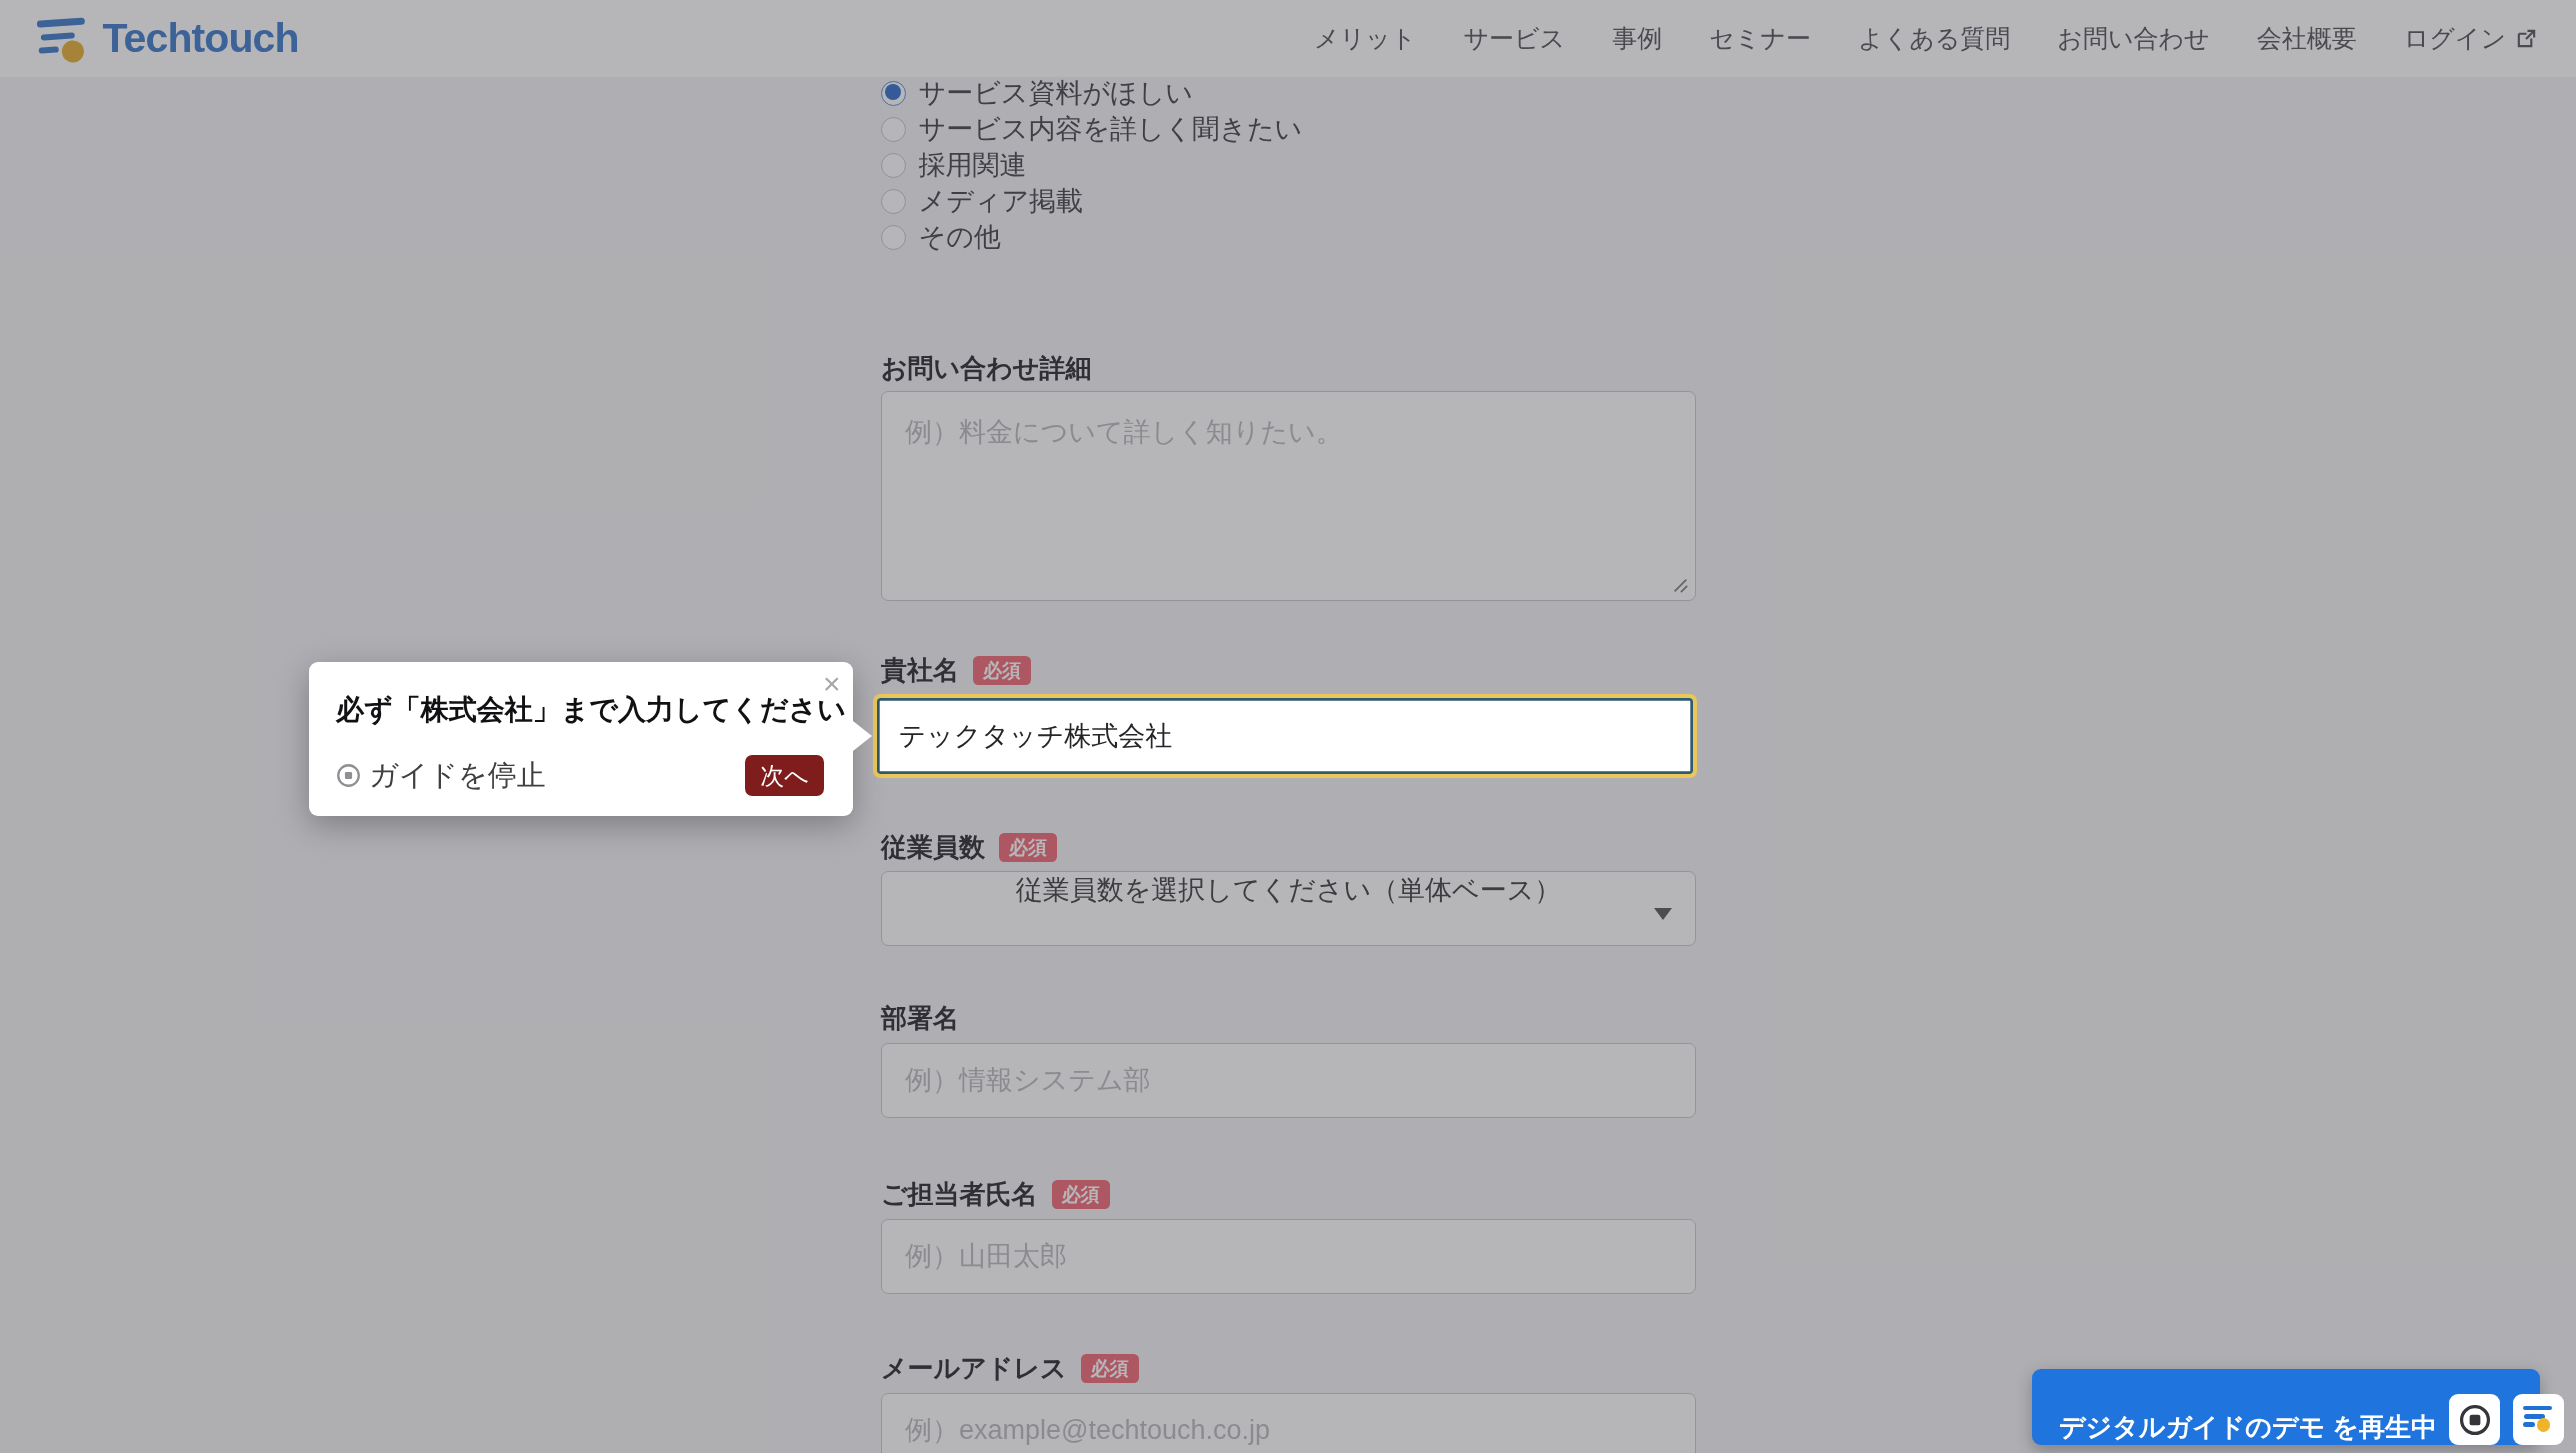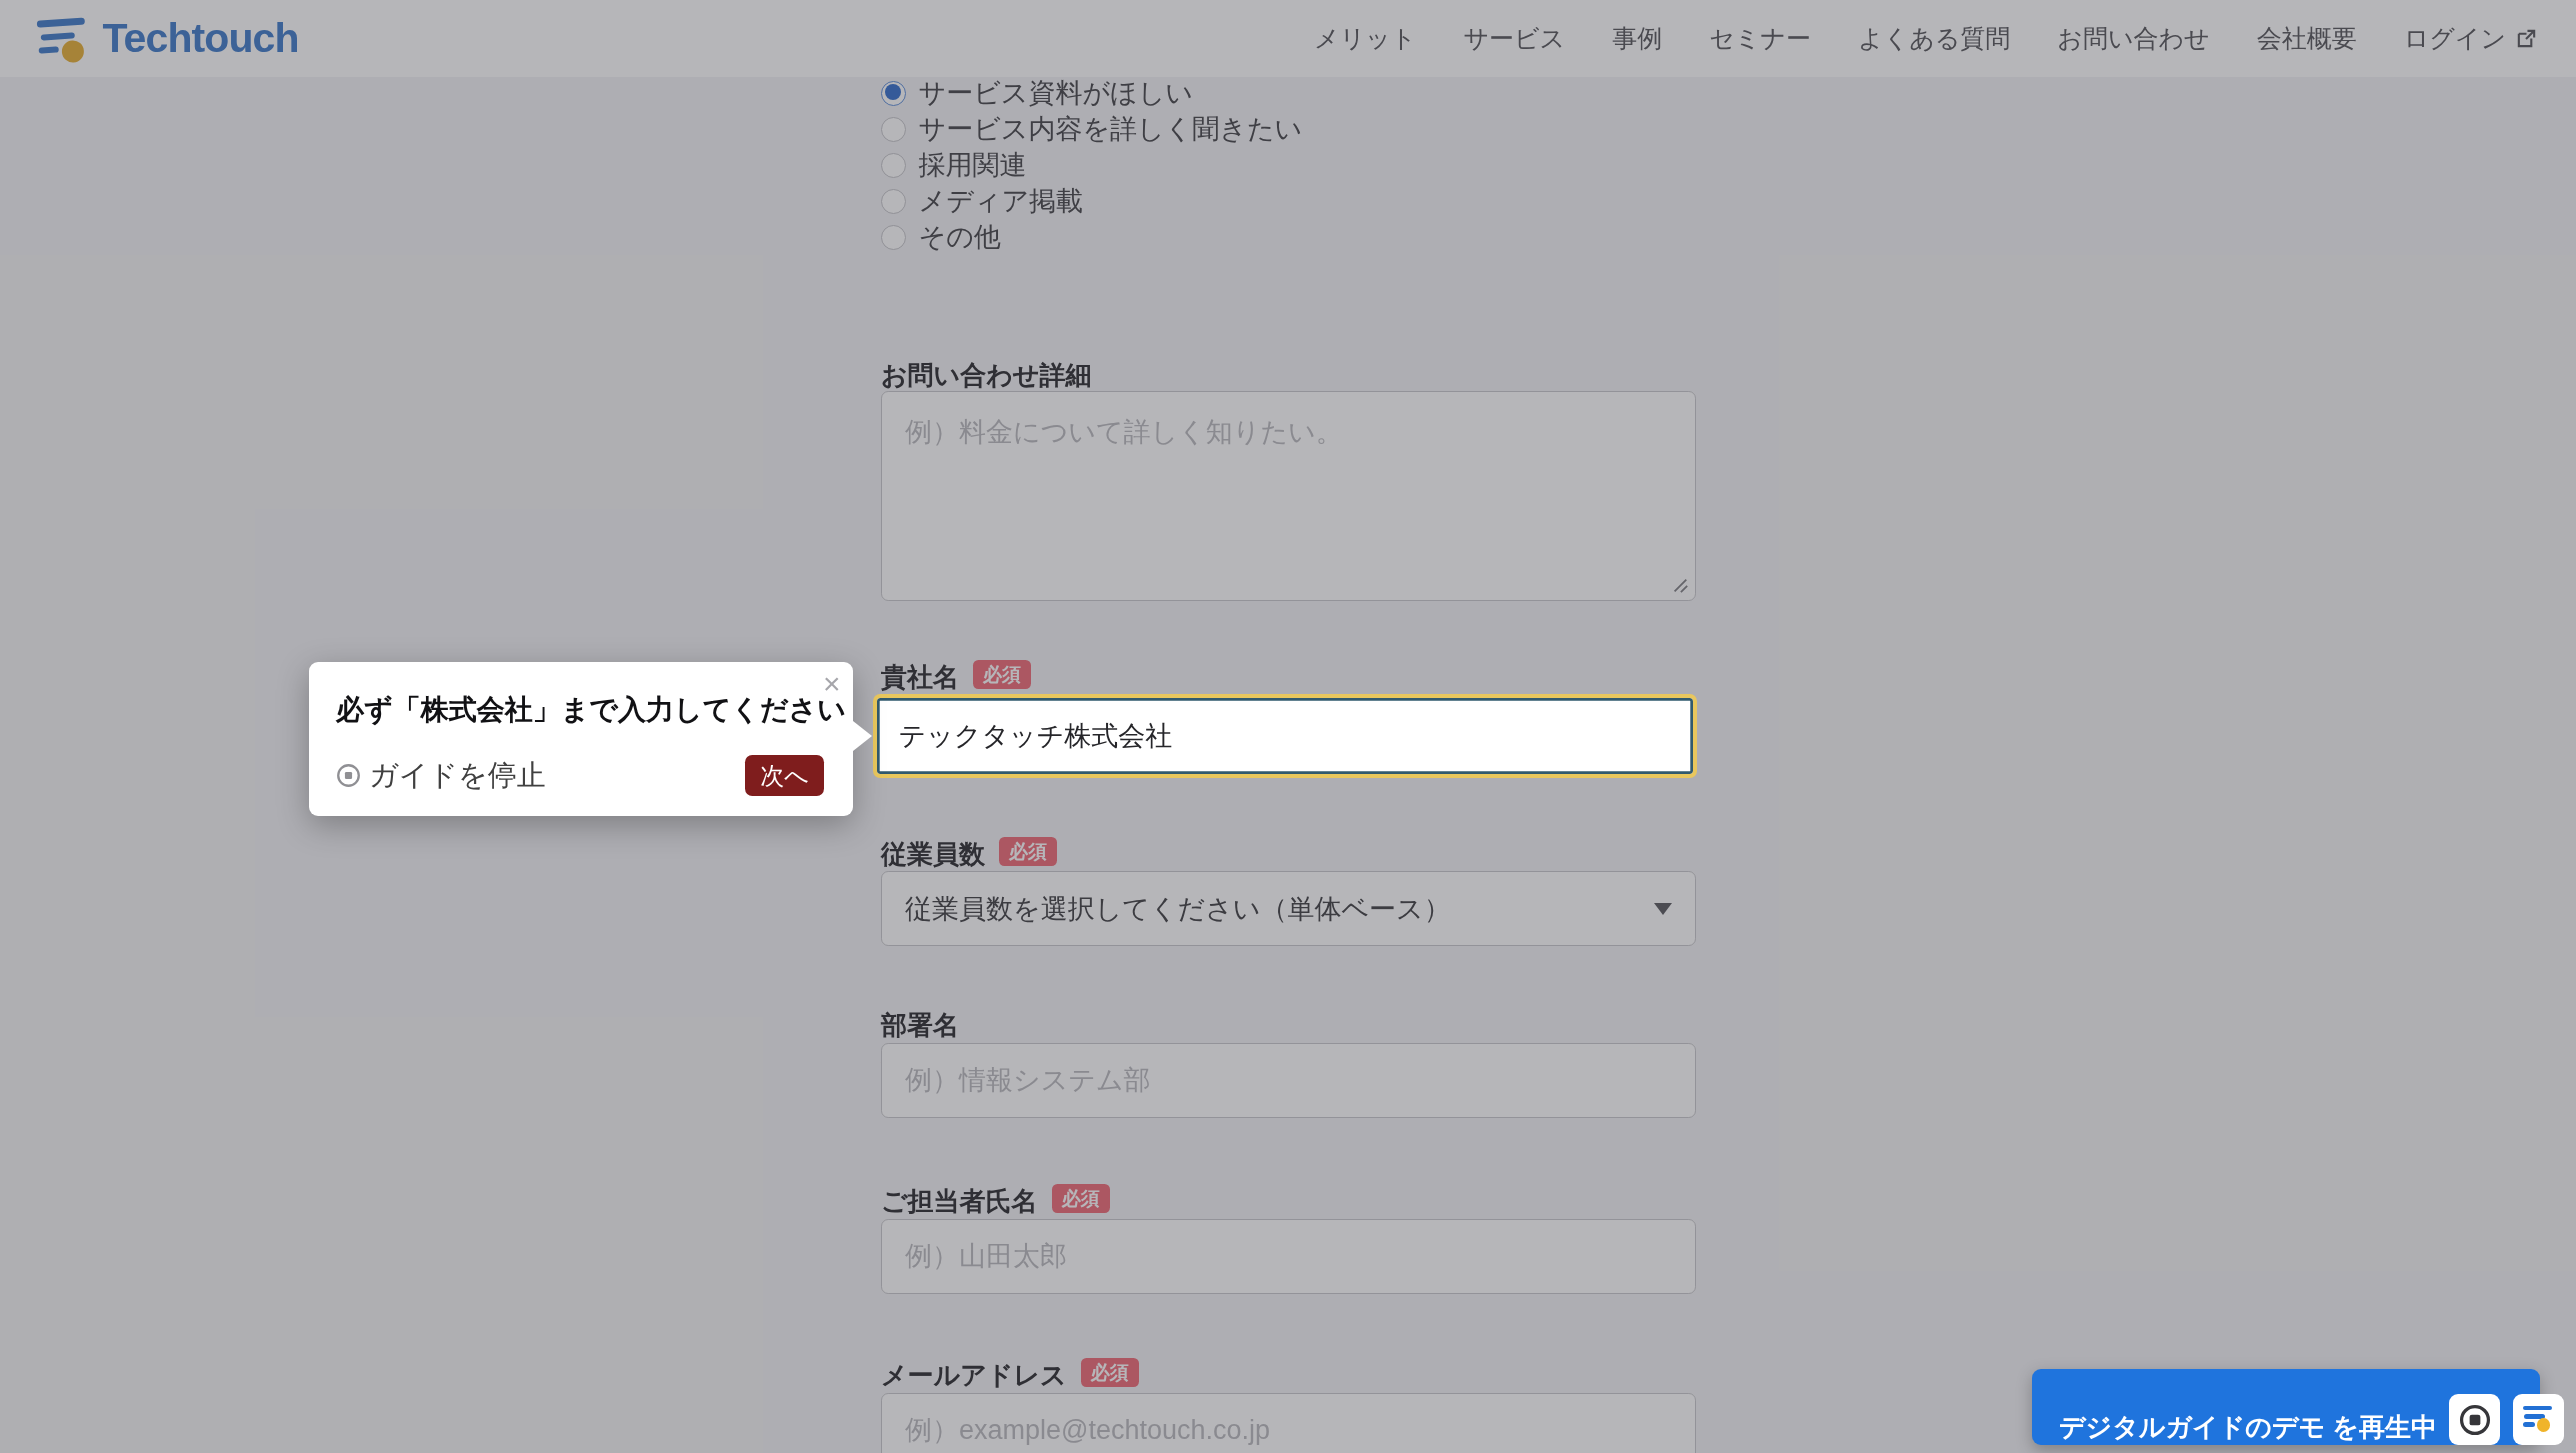--- a/index.html
+++ b/index.html
@@ -16,40 +16,40 @@
   .logo-mark .b1 { left:0; top:6.3px; width:48px; }
   .logo-mark .b2 { left:2.7px; top:19.7px; width:34px; }
   .logo-mark .b3 { left:0; top:33px; width:19.7px; }
   .logo-mark .dot { position:absolute; left:23px; top:28px; width:22.4px; height:22.4px; border-radius:50%; background:#e6ad2f; }
   .logo-text { font-size:41px; font-weight:800; color:#3a78c8; letter-spacing:-0.9px; }
 
   .nav { display:flex; align-items:center; gap:47px; }
   .nav a { text-decoration:none; font-size:25px; color:#515156; white-space:nowrap; display:flex; align-items:center; gap:9px; cursor:pointer;justify-content:center; }
 
   
-  .col-label { position:absolute; left:881px; display:flex; align-items:flex-start; gap:14.3px;margin-top:7px; }
+  .col-label { position:absolute; left:881px; display:flex; align-items:center; gap:14.3px; }
   .field-label { font-size:26px; font-weight:700; color:#26262a; }
   .badge { font-size:19px; font-weight:700; color:#ffffff; background:#ef6673; border-radius:5.4px; padding:5.4px 9.8px 4.5px; line-height:1; }
 
   .radio-group { position:absolute; left:881px; top:79px; display:flex; flex-direction:column; gap:8px; }
   .radio-row { display:flex; align-items:center; gap:12.5px; cursor:pointer; height:28px; }
   .radio-circle { width:25px; height:25px; border-radius:50%; border:1.8px solid #c3c3c8; background:#ffffff; position:relative; flex:0 0 auto; }
   .radio-row.selected .radio-circle { border-color:#5a8bd8; }
   .radio-row.selected .radio-circle::after { content:""; position:absolute; left:2.7px; top:2.7px; width:16px; height:16px; border-radius:50%; background:#2f6bcc; }
   .radio-label { font-size:27px; color:#3f3f44; }
 
   .field-input { position:absolute; left:881px; width:815px; }
   .field-input input, .field-input textarea { width:100%; height:100%; background:#ffffff; border:1.8px solid #c7c7cb;
       border-radius:7.2px; font-family:"Liberation Sans", sans-serif; font-size:27px; color:#3a3a3e; padding:0 23px; outline:none; }
   .field-input textarea { padding:21.5px 23px; resize:none; }
   .field-input input::placeholder, .field-input textarea::placeholder { color:#b9b9bd; opacity:1; }
   .resize-handle { position:absolute; right:7.2px; bottom:7.2px; }
 
   .select-box { width:100%; height:100%; background:#ffffff; border:1.8px solid #c7c7cb; border-radius:7.2px;
-      display:flex; align-items:center; padding:0 23px; font-size:27px; color:#3a3a3e; cursor:pointer; }
+      display:flex; align-items:center; padding:0 23px; font-size:27px; color:#3a3a3e; cursor:pointer;flex-direction:column; }
   .select-arrow { margin-left:auto; width:0; height:0; border-left:9.8px solid transparent; border-right:9.8px solid transparent; border-top:12.5px solid #55555a; }
 
   
   .overlay { position:absolute; inset:0; background:rgba(64,64,70,0.38); z-index:10; }
 
   
   .spotlight-input { position:absolute; left:873px; top:694px; width:824px; height:84px; z-index:20; }
   .spotlight-input input { width:100%; height:100%; background:#ffffff; border:4.5px solid #e9c75d; border-radius:7.2px;
       box-shadow: inset 0 0 0 2.7px #315a6e; font-family:"Liberation Sans", sans-serif; font-size:27px; color:#26262a; padding:0 21.5px; outline:none; }
 

